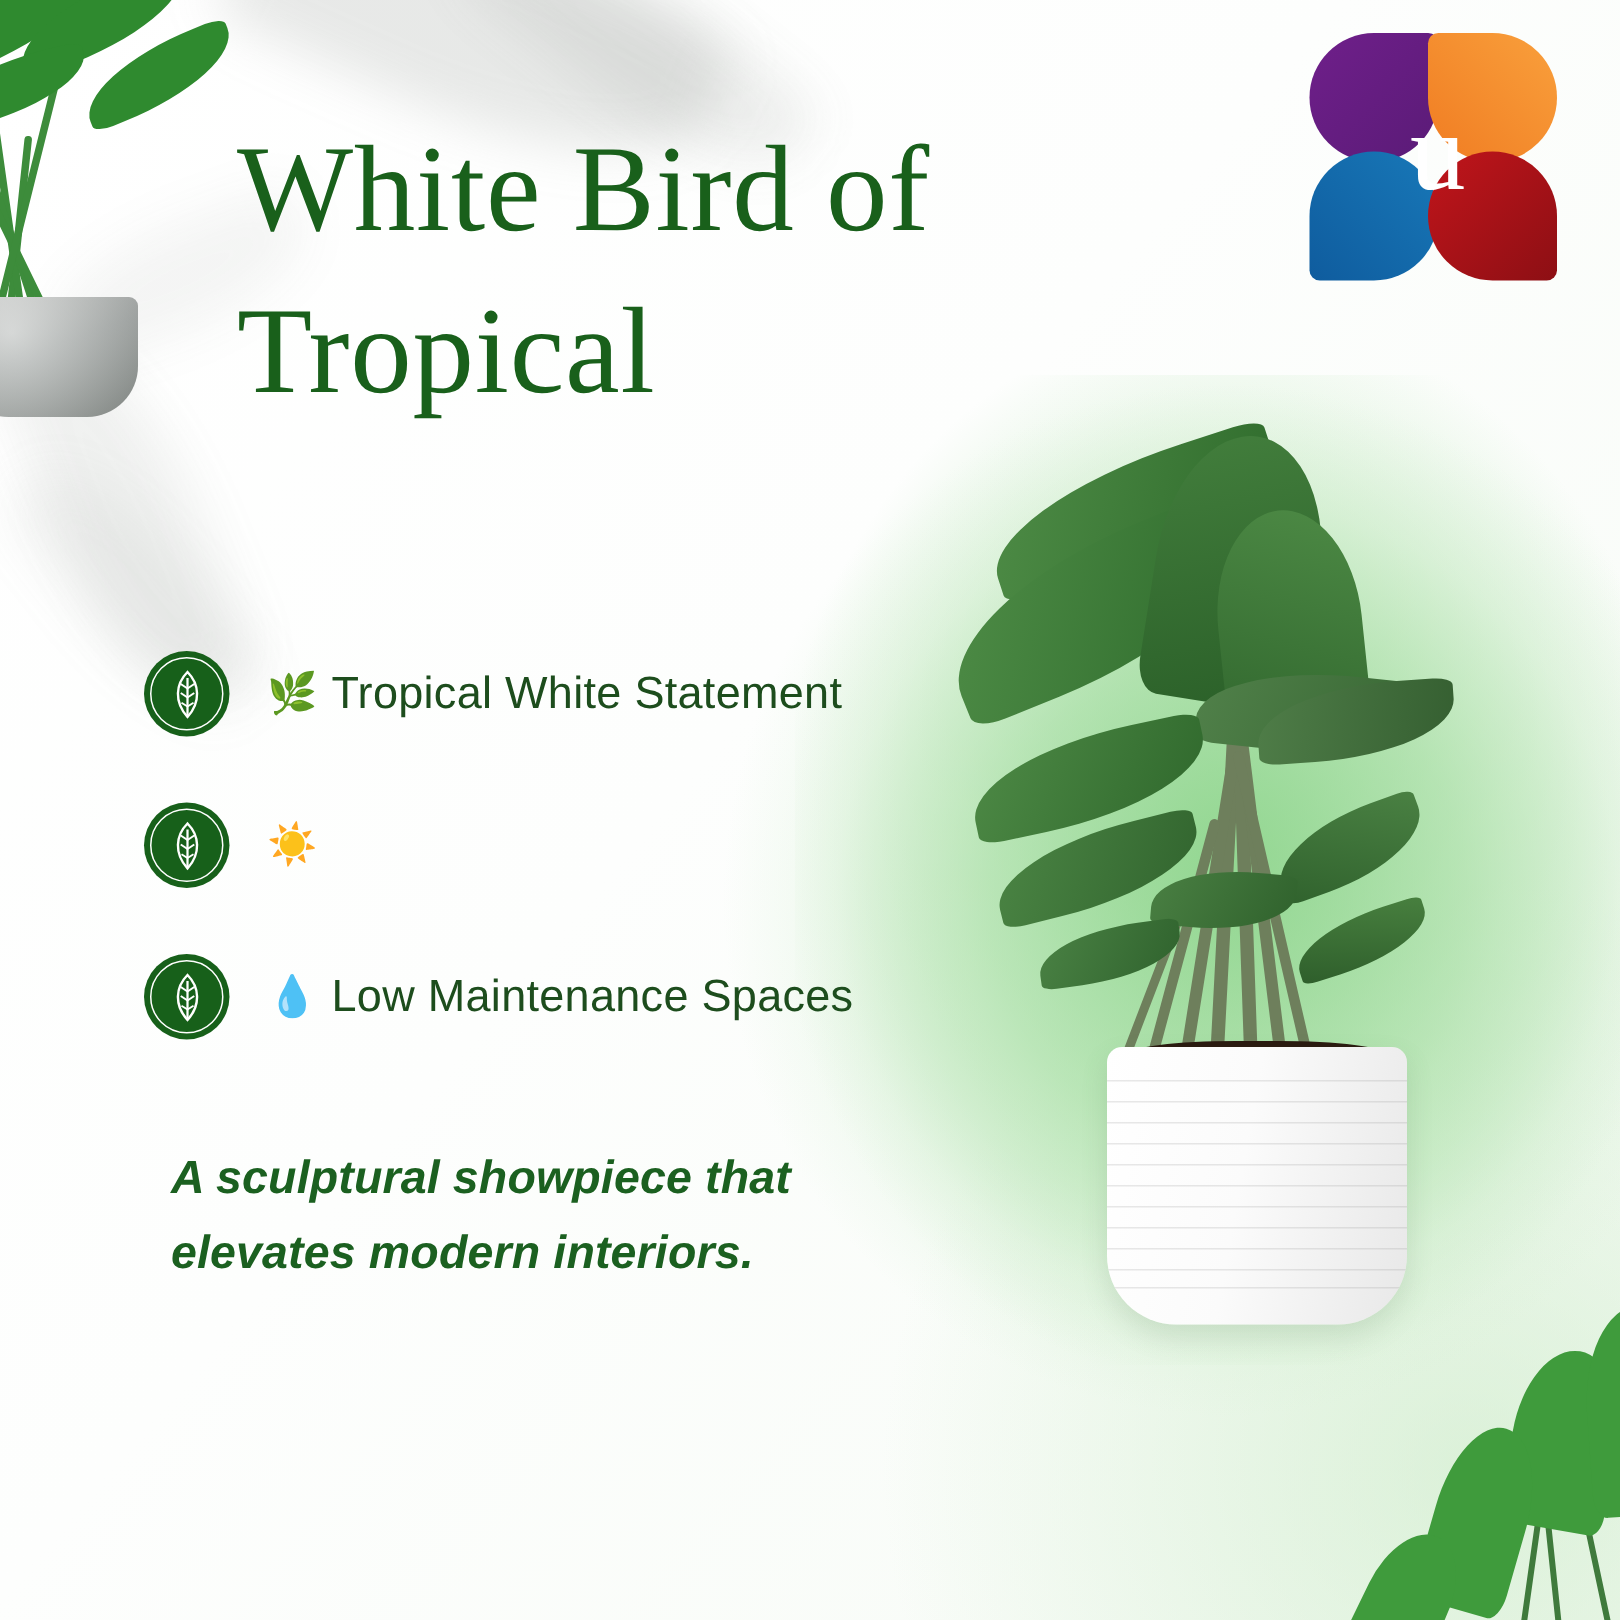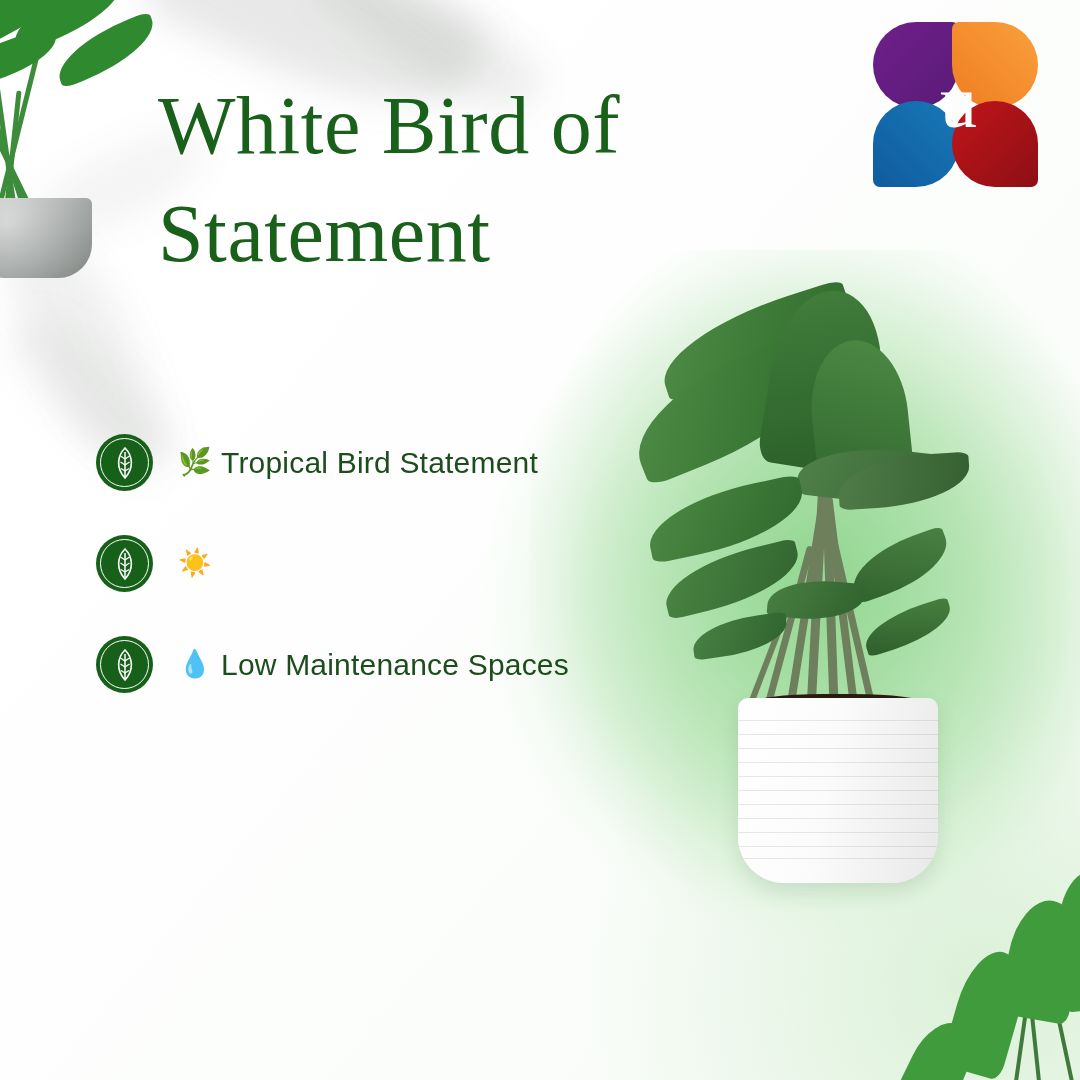--- a/index.html
+++ b/index.html
@@ -165,21 +165,21 @@
   <div class="logo">
     <div class="petal tl"></div>
     <div class="petal tr"></div>
     <div class="petal bl"></div>
     <div class="petal br"></div>
     <div class="logo-glyph">u</div>
   </div>
 
   <div class="headline">
     <div>White Bird of</div>
-    <div>Statement</div>
+    <div>Tropical</div>
   </div>
 
   <div class="hero">
     <div class="hero-glow"></div>
 
     <div class="hstem" style="left:206px;top:190px;width:9px;height:250px;transform:rotate(3deg);"></div>
     <div class="hstem" style="left:230px;top:150px;width:9px;height:290px;transform:rotate(-2deg);"></div>
     <div class="hstem" style="left:252px;top:170px;width:8px;height:272px;transform:rotate(-7deg);"></div>
     <div class="hstem" style="left:184px;top:210px;width:8px;height:232px;transform:rotate(9deg);"></div>
     <div class="hstem" style="left:160px;top:260px;width:7px;height:182px;transform:rotate(15deg);"></div>
@@ -229,21 +229,21 @@
           <path d="M13 6 L13 31" stroke="#ffffff" stroke-width="1.5"></path>
           <path d="M13 13 L8.5 10" stroke="#ffffff" stroke-width="1.3"></path>
           <path d="M13 13 L17.5 10" stroke="#ffffff" stroke-width="1.3"></path>
           <path d="M13 19 L8.5 16" stroke="#ffffff" stroke-width="1.3"></path>
           <path d="M13 19 L17.5 16" stroke="#ffffff" stroke-width="1.3"></path>
           <path d="M13 25 L9 22.5" stroke="#ffffff" stroke-width="1.3"></path>
           <path d="M13 25 L17 22.5" stroke="#ffffff" stroke-width="1.3"></path>
         </svg>
       </div>
       <div class="feat-emoji">🌿</div>
-      <div class="feat-text">Tropical Bird Statement</div>
+      <div class="feat-text">Tropical White Statement</div>
     </div>
 
     <div class="feature">
       <div class="badge">
         <div class="ring"></div>
         <svg width="26" height="34" viewBox="0 0 26 34" fill="none">
           <path d="M13 2 C21 10 22 22 13 32 C4 22 5 10 13 2 Z" stroke="#ffffff" stroke-width="1.6" fill="none"></path>
           <path d="M13 6 L13 31" stroke="#ffffff" stroke-width="1.5"></path>
           <path d="M13 13 L8.5 10" stroke="#ffffff" stroke-width="1.3"></path>
           <path d="M13 13 L17.5 10" stroke="#ffffff" stroke-width="1.3"></path>
@@ -269,14 +269,15 @@
           <path d="M13 25 L9 22.5" stroke="#ffffff" stroke-width="1.3"></path>
           <path d="M13 25 L17 22.5" stroke="#ffffff" stroke-width="1.3"></path>
         </svg>
       </div>
       <div class="feat-emoji">💧</div>
       <div class="feat-text">Low Maintenance Spaces</div>
     </div>
 
   </div>
 
+  <div class="tagline">A sculptural showpiece that elevates modern interiors.</div>
 
 </div>
 
 </body></html>

